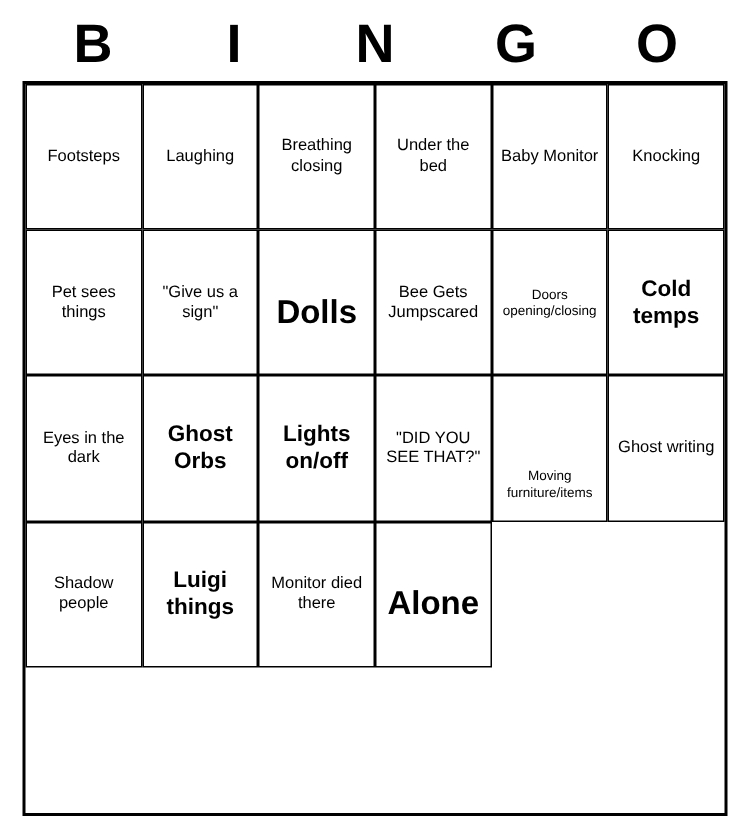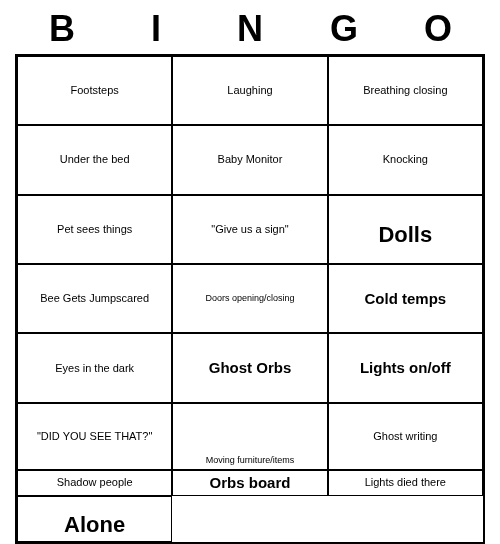--- a/index.html
+++ b/index.html
@@ -22,21 +22,21 @@
     .bingo-letter {
       font-size: 36px;
       font-weight: bold;
       width: 80px;
       text-align: center;
     }
     .bingo-grid {
       border: 2px solid #000;
       width: 470px;
       display: grid;
-      grid-template-columns: repeat(3, 1fr);
+      grid-template-columns: repeat(6, 1fr);
       grid-template-rows: repeat(5, 1fr);
       height: 528px;
     }
     .cell {
       border: 1px solid #000;
       display: flex;
       align-items: center;
       justify-content: center;
       text-align: center;
       padding: 3px;
@@ -118,21 +118,21 @@
     <div class="cell">
       <span class="cell-text" style="font-size: 9px; margin-top: 48px;">Moving furniture/items</span>
     </div>
     <div class="cell">
       <span class="cell-text">Ghost writing</span>
     </div>
     <div class="cell">
       <span class="cell-text">Shadow people</span>
     </div>
     <div class="cell">
-      <span class="cell-text-medium">Orbs board</span>
+      <span class="cell-text-medium">Luigi things</span>
     </div>
     <div class="cell">
-      <span class="cell-text">Lights died there</span>
+      <span class="cell-text">Monitor died there</span>
     </div>
     <div class="cell">
       <span class="cell-text-large">Alone</span>
     </div>
   </div>
 
 </body></html>

